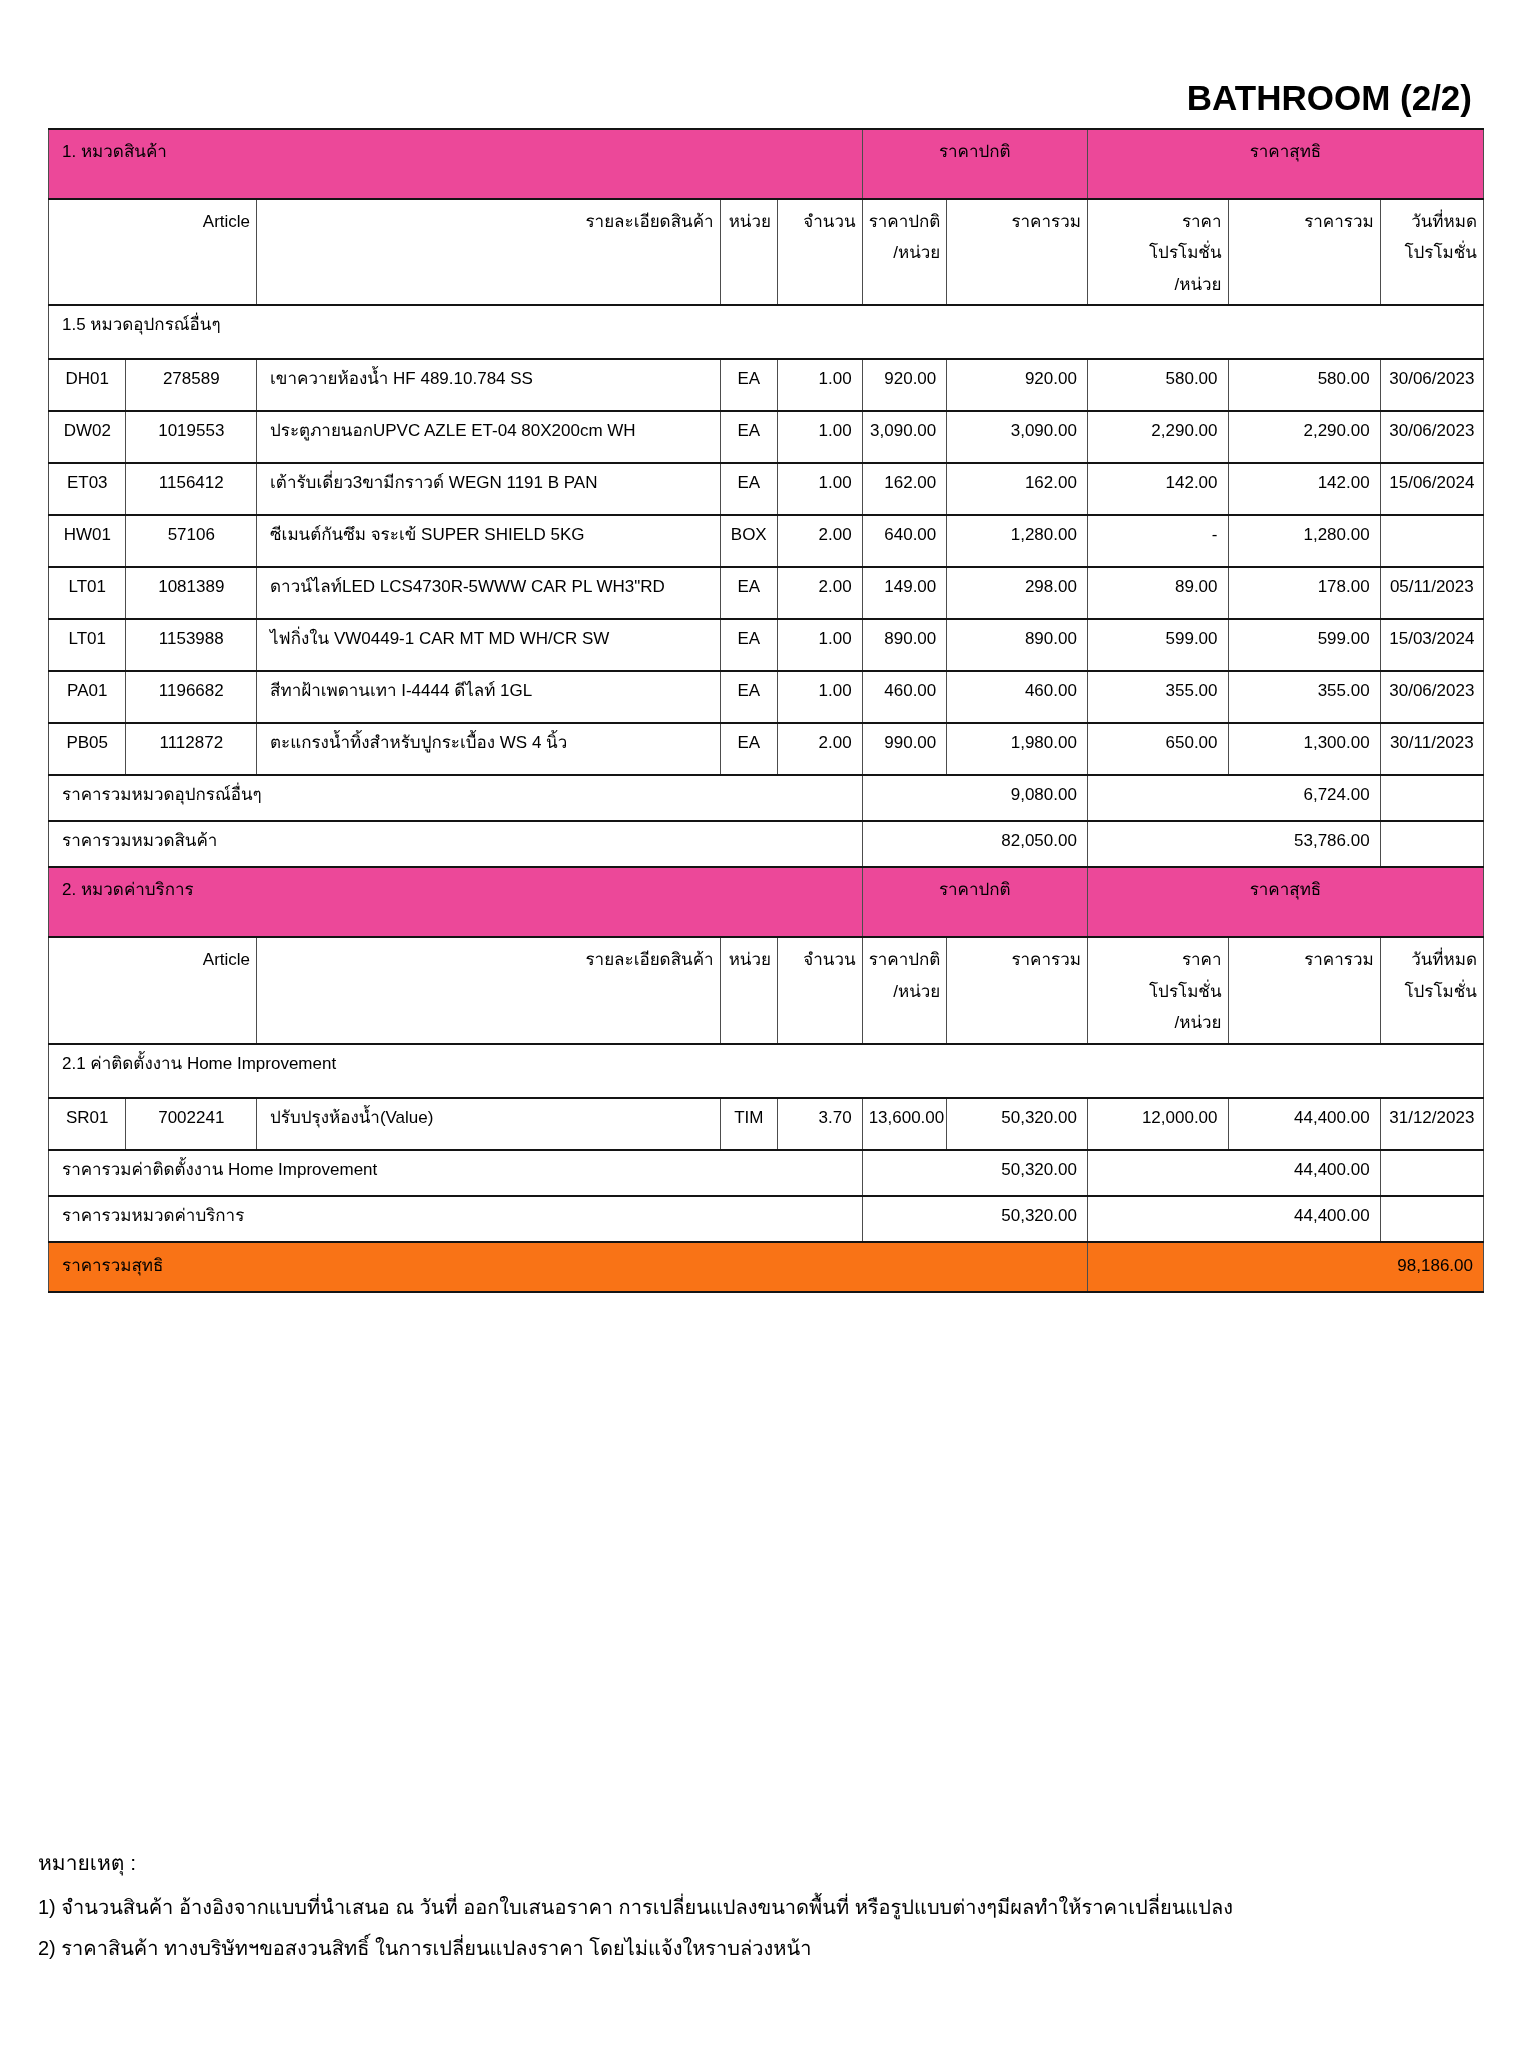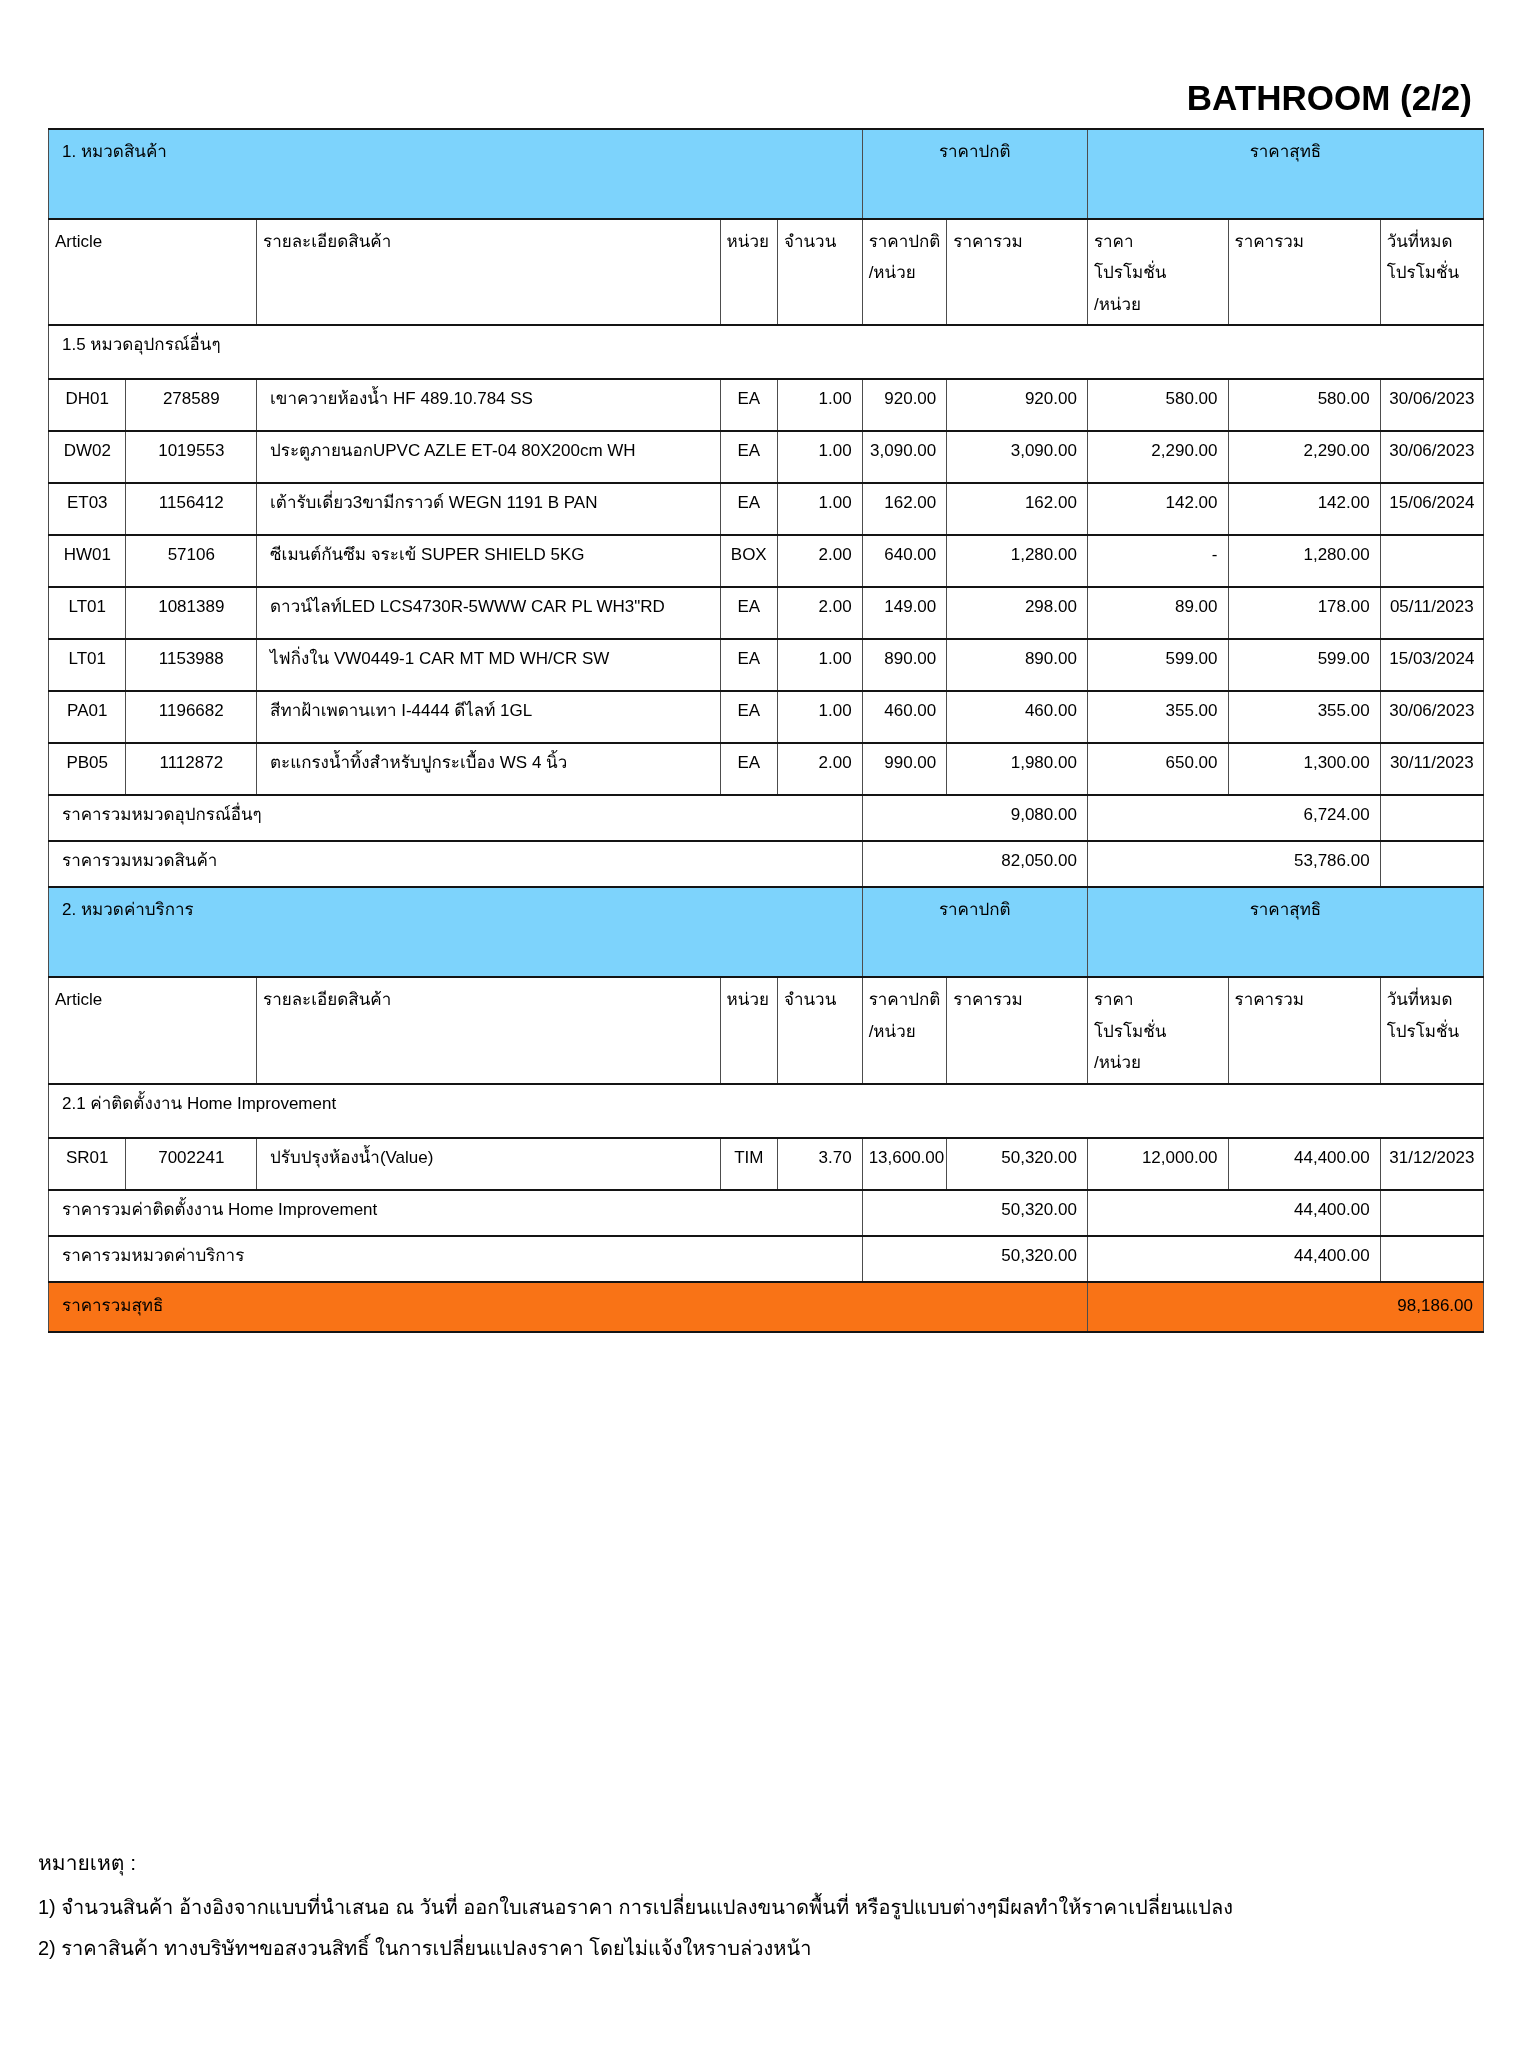--- a/index.html
+++ b/index.html
@@ -38,25 +38,25 @@
     border:1px solid #4d4d4d;
     border-top:2px solid #141414;
     border-bottom:2px solid #141414;
     vertical-align:top;
     padding:6px 6px 4px 6px;
     line-height:1.5;
     overflow:hidden;
     white-space:nowrap;
   }
   tr.sect td {
-    background:#7dd3fc;
-    height:90px;
+    background:#ec4899;
+    height:70px;
     padding-top:9px;
   }
-  tr.cols td { height:100px; text-align:left; line-height:1.85; }
+  tr.cols td { height:100px; text-align:right; line-height:1.85; }
   tr.subsect td { height:54px; }
   tr.data td { height:52px; }
   tr.sum td { height:46px; }
   tr.grand td { background:#f97316; height:50px; padding-top:10px; }
   .l { text-align:left; padding-left:13px; }
   .c { text-align:center; }
   .r { text-align:right; padding-right:10px; }
   .notes {
     position:absolute;
     top:1848px;

